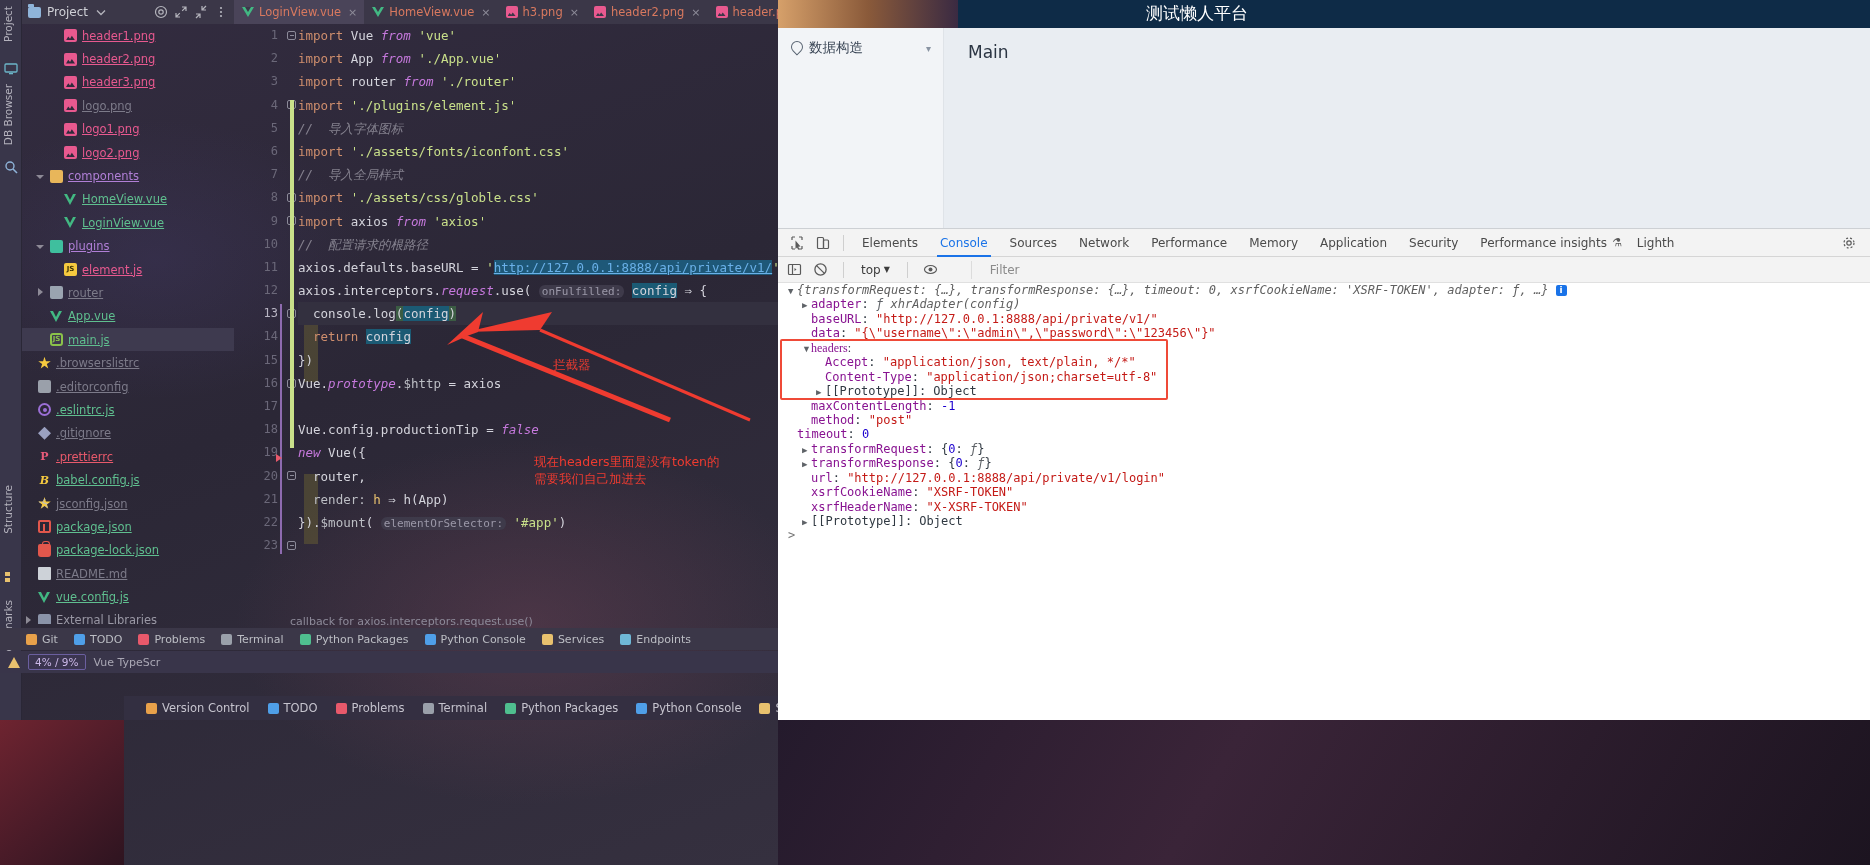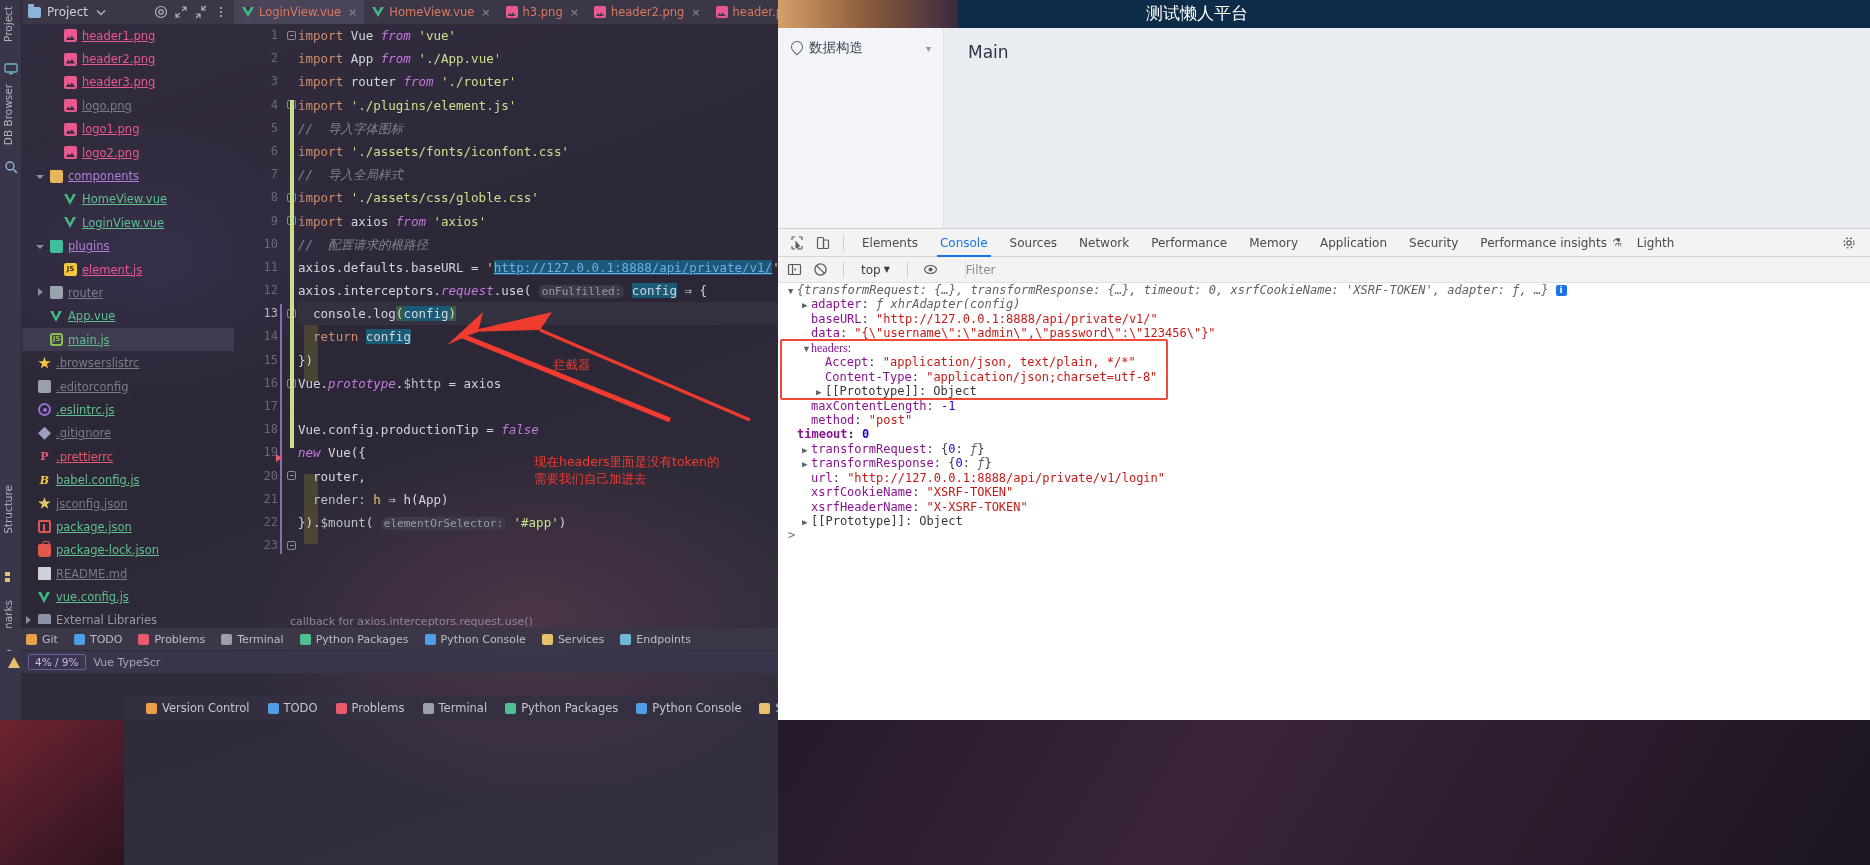--- a/index.html
+++ b/index.html
@@ -310,22 +310,22 @@
   }
   .dt-right { margin-left: auto; display:flex; align-items:center; gap:6px; padding-right:8px; }
 
   .dt-filterbar {
     height: 26px; background: #f3f3f3; border-bottom: 1px solid #e0e0e0;
     display: flex; align-items: center; padding-left: 6px; gap: 6px;
   }
   .fb-btn { width: 20px; height: 20px; display:inline-flex; align-items:center; justify-content:center; }
   .fb-ctx { font-size: 12px; color: #3c3c3c; display:flex; align-items:center; gap:3px; padding:0 4px; }
   .fb-filter {
-    margin-left: 18px; font-size: 12px; color: #8b8b8b; flex: 1;
-    border-left: 1px solid #dcdcdc; padding-left: 0; height: 18px; line-height: 18px;
+    margin-left: 24px; font-size: 12px; color: #8b8b8b; flex: 1;
+    border-left: 1px solid #dcdcdc; padding-left: 18px; height: 18px; line-height: 18px;
   }
 
   .console-area {
     position: relative; height: 583px; background: #fff; overflow: hidden;
     font-family: "DejaVu Sans Mono", monospace; font-size: 12px; color: #303942;
   }
   .cline { height: 14.45px; line-height: 14.45px; white-space: pre; padding-left: 10px; }
   .tri { display:inline-block; width: 9px; color: #5f6368; font-size: 9px; }
   .ob-ital { font-style: italic; color: #5f5f5f; }
   .ob-key { color: #881391; }
@@ -814,21 +814,21 @@
             <div class="cline" style="padding-left: 10px;"><span class="tri">▼</span><span><span class="ob-ital">{transformRequest: {…}, transformResponse: {…}, timeout: 0, xsrfCookieName: 'XSRF-TOKEN', adapter: ƒ, …}</span> <span class="info-badge">i</span></span></div>
             <div class="cline" style="padding-left: 24px;"><span class="tri">▶</span><span><span class="ob-key">adapter</span>: <span class="ob-fnk">ƒ</span> <span class="ob-ital">xhrAdapter(config)</span></span></div>
             <div class="cline" style="padding-left: 24px;"><span class="tri"></span><span><span class="ob-key">baseURL</span>: <span class="ob-str">"http://127.0.0.1:8888/api/private/v1/"</span></span></div>
             <div class="cline" style="padding-left: 24px;"><span class="tri"></span><span><span class="ob-key">data</span>: <span class="ob-str">"{\"username\":\"admin\",\"password\":\"123456\"}"</span></span></div>
             <div class="cline" style="padding-left: 24px; font-family: Liberation Serif, serif;"><span class="tri">▼</span><span><span class="ob-key">headers</span>:</span></div>
             <div class="cline" style="padding-left: 38px;"><span class="tri"></span><span><span class="ob-key">Accept</span>: <span class="ob-str">"application/json, text/plain, */*"</span></span></div>
             <div class="cline" style="padding-left: 38px;"><span class="tri"></span><span><span class="ob-key">Content-Type</span>: <span class="ob-str">"application/json;charset=utf-8"</span></span></div>
             <div class="cline" style="padding-left: 38px;"><span class="tri">▶</span><span><span class="ob-proto">[[Prototype]]</span>: Object</span></div>
             <div class="cline" style="padding-left: 24px;"><span class="tri"></span><span><span class="ob-key">maxContentLength</span>: <span class="ob-num">-1</span></span></div>
             <div class="cline" style="padding-left: 24px;"><span class="tri"></span><span><span class="ob-key">method</span>: <span class="ob-str">"post"</span></span></div>
-            <div class="cline" style=" font-weight: bold;"><span class="tri"></span><span><span class="ob-key">timeout</span>: <span class="ob-num">0</span></span></div>
+            <div class="cline" style=""><span class="tri"></span><span><span class="ob-key">timeout</span>: <span class="ob-num">0</span></span></div>
             <div class="cline" style="padding-left: 24px;"><span class="tri">▶</span><span><span class="ob-key">transformRequest</span>: {<span class="ob-num">0</span>: <span class="ob-fnk">ƒ</span>}</span></div>
             <div class="cline" style="padding-left: 24px;"><span class="tri">▶</span><span><span class="ob-key">transformResponse</span>: {<span class="ob-num">0</span>: <span class="ob-fnk">ƒ</span>}</span></div>
             <div class="cline" style="padding-left: 24px;"><span class="tri"></span><span><span class="ob-key">url</span>: <span class="ob-str">"http://127.0.0.1:8888/api/private/v1/login"</span></span></div>
             <div class="cline" style="padding-left: 24px;"><span class="tri"></span><span><span class="ob-key">xsrfCookieName</span>: <span class="ob-str">"XSRF-TOKEN"</span></span></div>
             <div class="cline" style="padding-left: 24px;"><span class="tri"></span><span><span class="ob-key">xsrfHeaderName</span>: <span class="ob-str">"X-XSRF-TOKEN"</span></span></div>
             <div class="cline" style="padding-left: 24px;"><span class="tri">▶</span><span><span class="ob-proto">[[Prototype]]</span>: Object</span></div>
           </div>
         <div class="hl-box" id="headers-box" style="left: 2px; top: 56px; width: 388px; height: 61px;"></div>
         <div class="prompt-caret" id="prompt-row">&gt;</div>
       </div>

